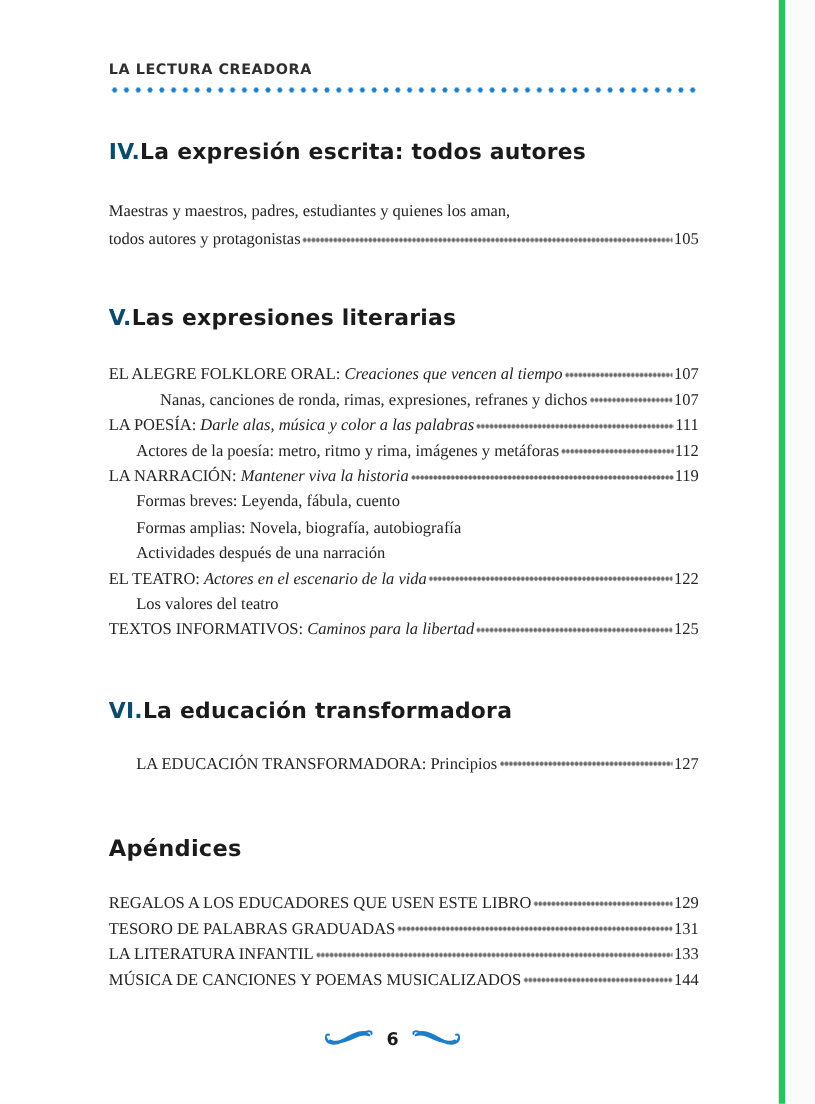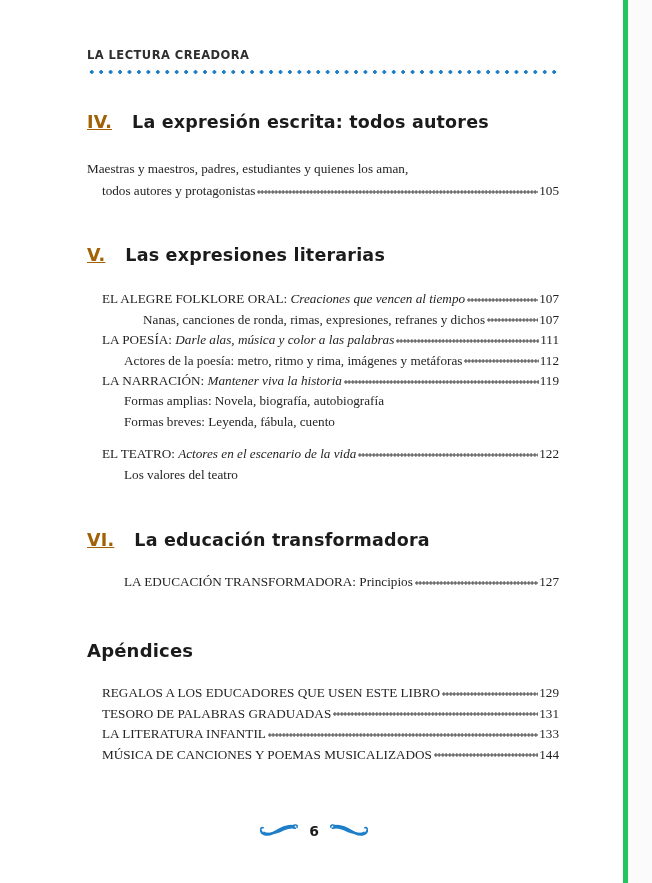--- a/index.html
+++ b/index.html
@@ -70,41 +70,40 @@
   
   .sec-heading {
     font-family: "DejaVu Sans", sans-serif;
     font-weight: 700;
     font-size: 17.5px;
     color: #1b1b1b;
     letter-spacing: 0.2px;
     white-space: nowrap;
   }
   .sec-heading .num {
-    color: #a16207;
-    margin-right: 20px;
-    text-decoration: underline;
+    color: #0c4a6e;
+    margin-right: 0;
   }
   .sec-heading.appendix {
     font-size: 18px;
   }
 
   
   .toc {
     width: 472px;
   }
   .entry {
     display: flex;
     align-items: baseline;
     font-size: 13.2px;
     color: #242424;
     line-height: 20.4px;
     white-space: nowrap;
   }
-  .entry .label { flex: 0 0 auto; margin-left: 15px; }
+  .entry .label { flex: 0 0 auto; }
   .entry .label .it {
     font-style: italic;
   }
   .entry .leader {
     flex: 1 1 auto;
     overflow: hidden;
     margin: 0 1px 0 2px;
     height: 12px;
     background-image: radial-gradient(circle closest-side, #6b6b6b 70%, rgba(0,0,0,0) 100%);
     background-size: 3.5px 3.5px;
@@ -196,42 +195,48 @@
               <span class="label"><span>Actores de la poesía: metro, ritmo y rima, imágenes y metáforas </span></span>
               <span class="leader"></span>
               <span class="pageno">112</span>
             </div>
             <div class="entry ind-0">
               <span class="label"><span>LA NARRACIÓN: </span><span class="it">Mantener viva la historia</span></span>
               <span class="leader"></span>
               <span class="pageno">119</span>
             </div>
             <div class="entry ind-1 no-leader">
+              <span class="label"><span>Formas breves: Leyenda, fábula, cuento</span></span>
+              <span class="leader"></span>
+              <span class="pageno"></span>
+            </div>
+            <div class="entry ind-1 no-leader">
               <span class="label"><span>Formas amplias: Novela, biografía, autobiografía</span></span>
               <span class="leader"></span>
               <span class="pageno"></span>
             </div>
             <div class="entry ind-1 no-leader">
-              <span class="label"><span>Formas breves: Leyenda, fábula, cuento</span></span>
-              <span class="leader"></span>
-              <span class="pageno"></span>
-            </div>
-            <div class="entry ind-1 no-leader">
+              <span class="label"><span>Actividades después de una narración</span></span>
               <span class="leader"></span>
               <span class="pageno"></span>
             </div>
             <div class="entry ind-0">
               <span class="label"><span>EL TEATRO:  </span><span class="it">Actores en el escenario de la vida</span></span>
               <span class="leader"></span>
               <span class="pageno">122</span>
             </div>
             <div class="entry ind-1 no-leader">
               <span class="label"><span>Los valores del teatro</span></span>
               <span class="leader"></span>
               <span class="pageno"></span>
+            </div>
+            <div class="entry ind-0">
+              <span class="label"><span>TEXTOS INFORMATIVOS: </span><span class="it">Caminos para la libertad</span></span>
+              <span class="leader"></span>
+              <span class="pageno">125</span>
             </div>
           </div>
         </div>
         <div style="margin-top: 45px;">
           <div class="sec-heading"><span class="num">VI.</span><span>La educación transformadora</span></div>
           <div class="toc" style="margin-top: 22px;">
             <div class="entry ind-1">
               <span class="label"><span>LA EDUCACIÓN TRANSFORMADORA: Principios</span></span>
               <span class="leader"></span>
               <span class="pageno">127</span>

